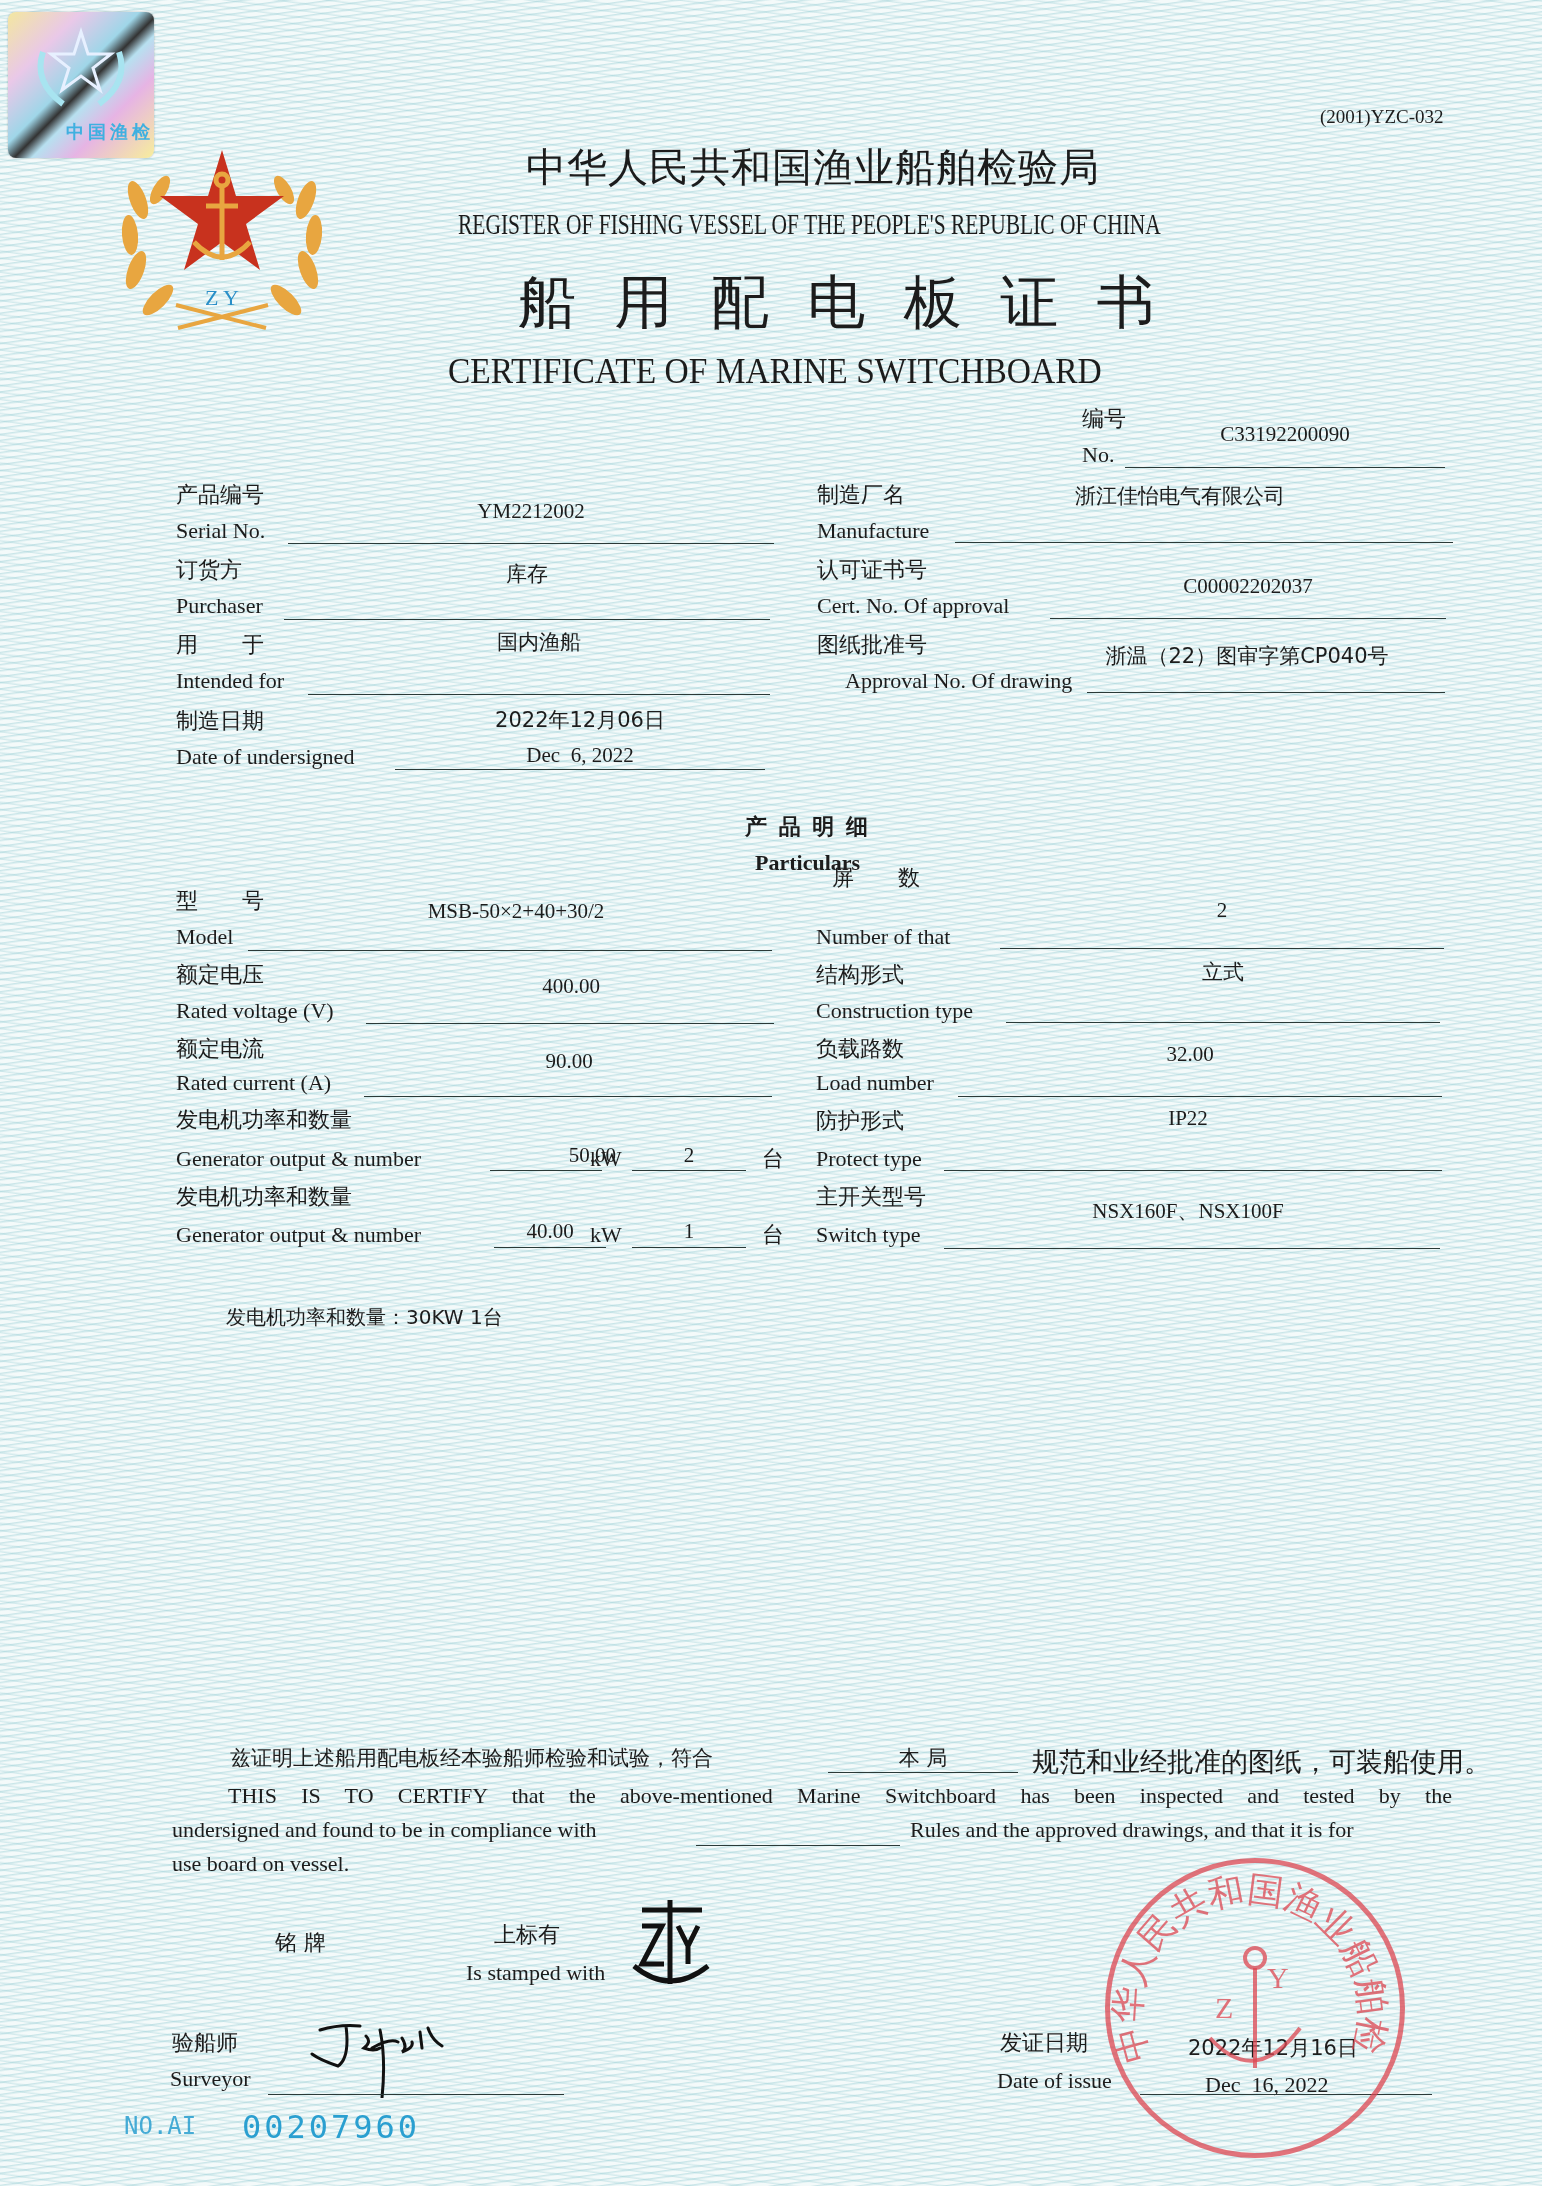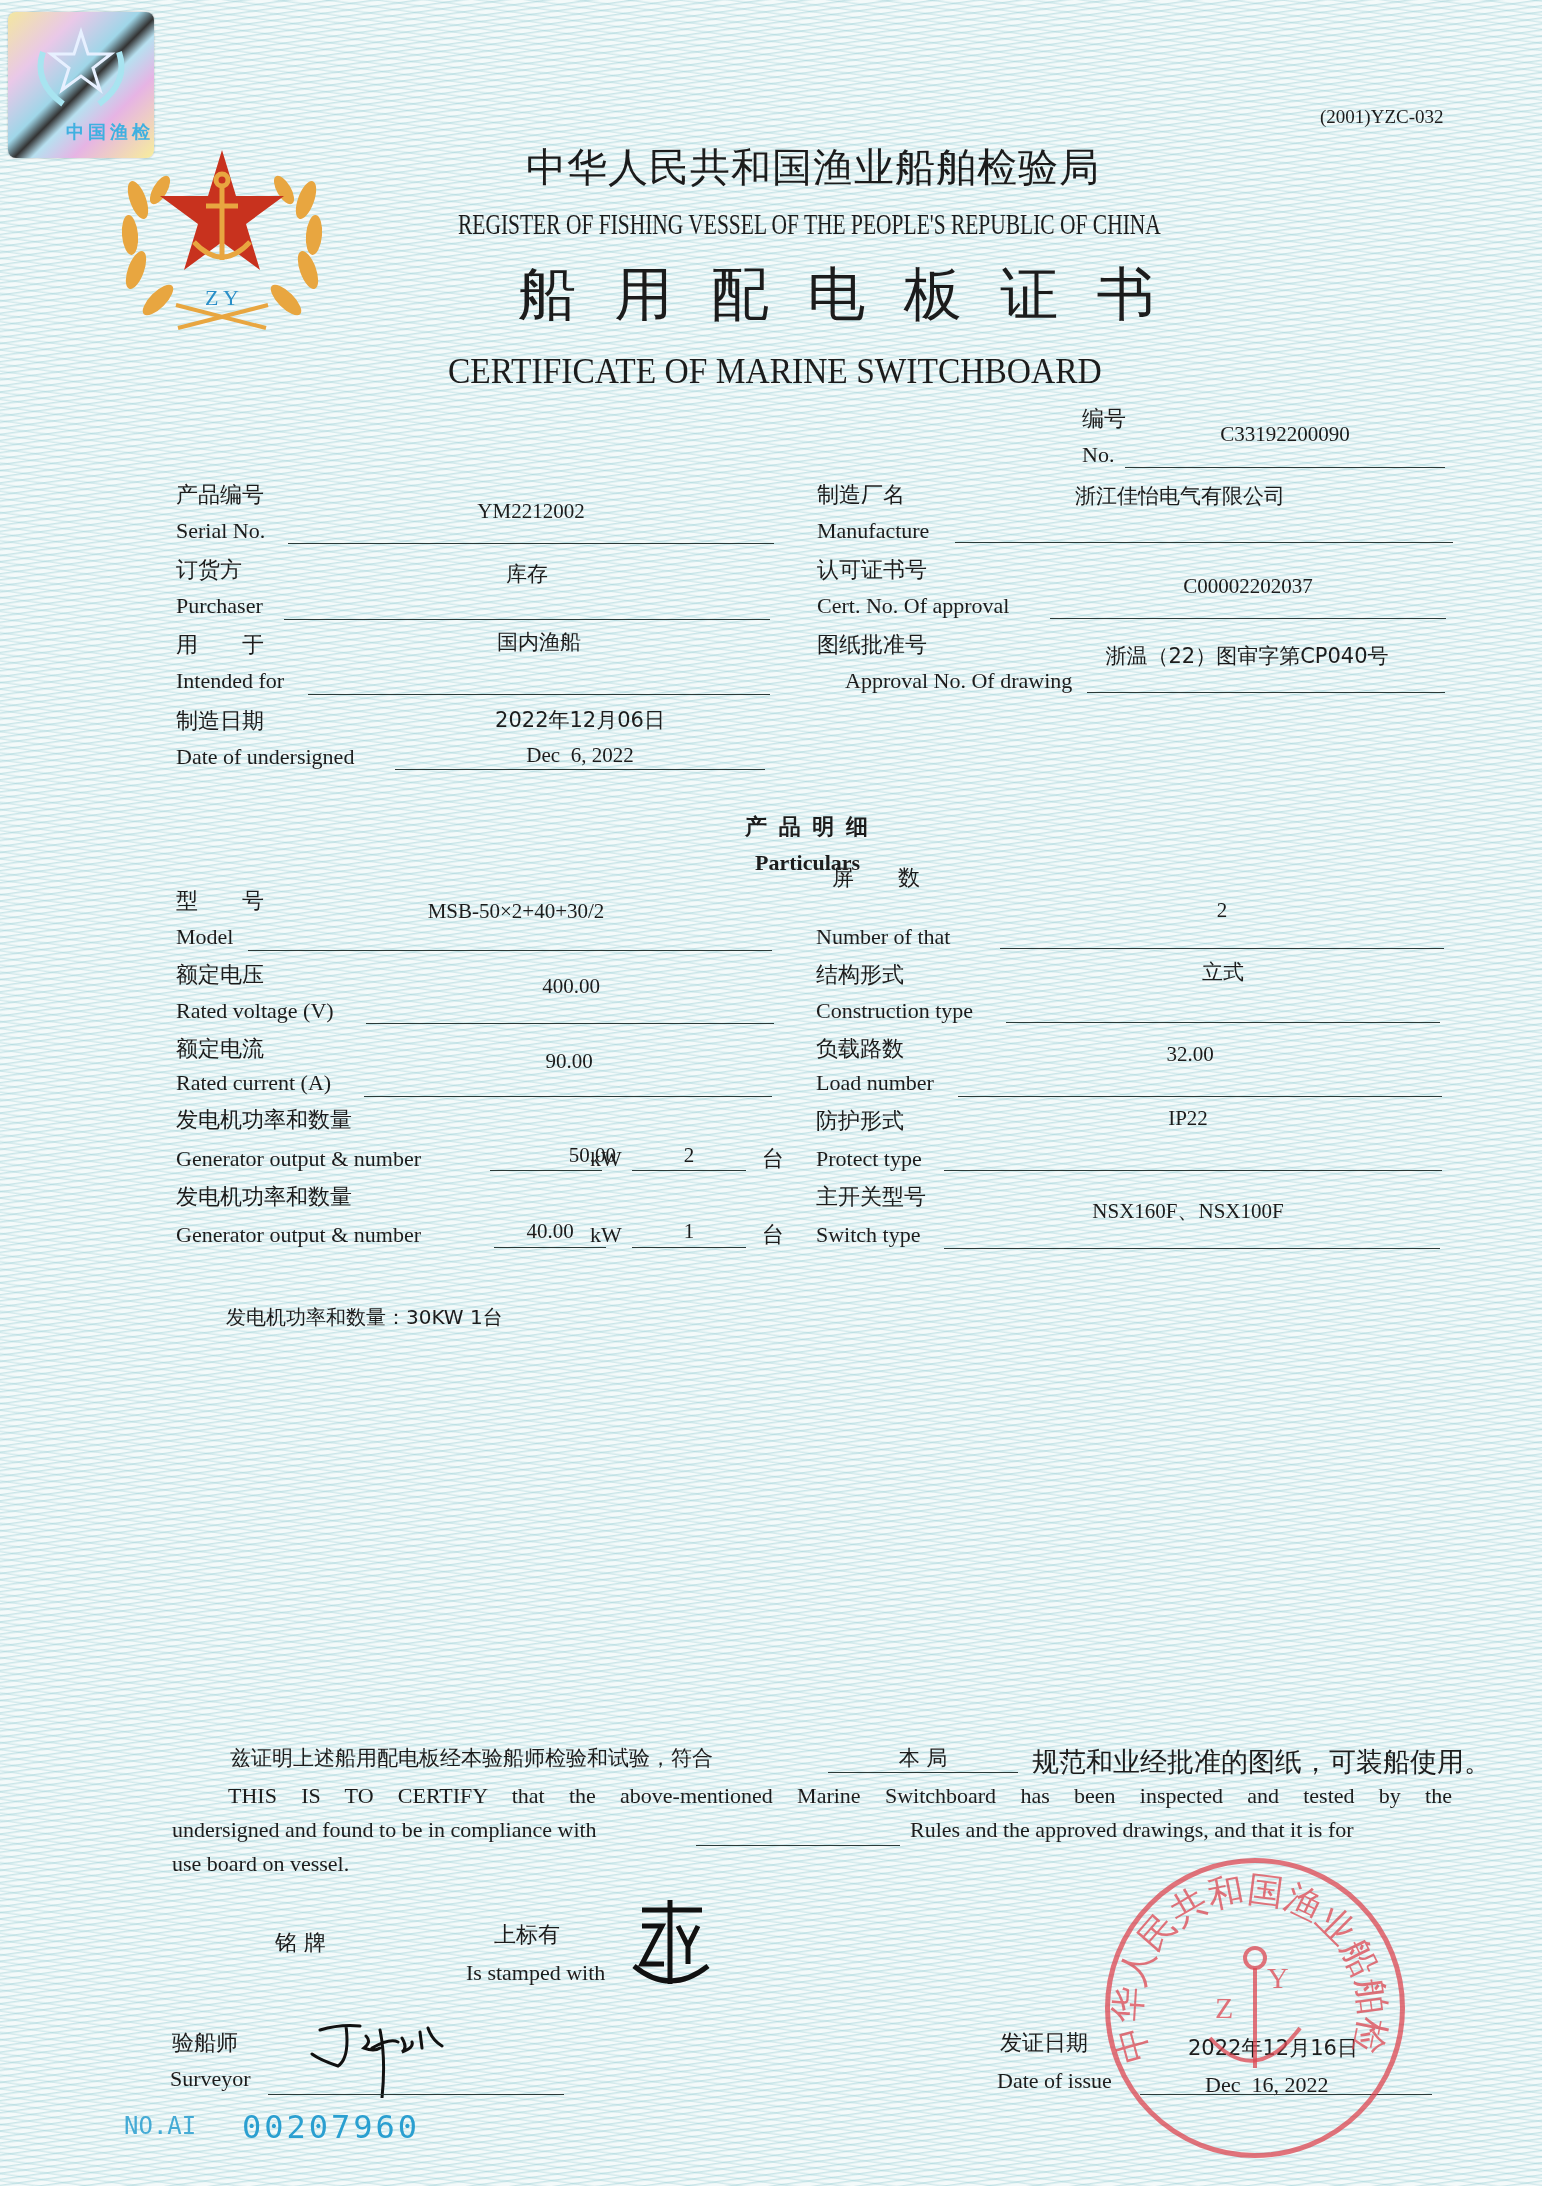--- a/index.html
+++ b/index.html
@@ -64,21 +64,21 @@
     <line x1="114" y1="36" x2="114" y2="110"></line>
     <line x1="98" y1="56" x2="130" y2="56"></line>
     <path d="M86,92 Q114,122 142,92"></path>
   </g>
   <text x="114" y="155" text-anchor="middle" font-size="22" fill="#2a8fc8" font-family="Liberation Serif, serif">Z Y</text>
 </svg>
 
 <div class="abs" style="left:1320px;top:106px;font-size:19px;">(2001)YZC-032</div>
 <div class="abs cn" style="left:526px;top:140px;font-size:40px;letter-spacing:1px;">中华人民共和国渔业船舶检验局</div>
 <div class="abs" style="left:458px;top:208px;font-size:29px;transform:scaleX(0.74);transform-origin:left top;">REGISTER OF FISHING VESSEL OF THE PEOPLE'S REPUBLIC OF CHINA</div>
-<div class="abs cn" style="left:518px;top:256px;font-size:58px;letter-spacing:10px;">船 用 配 电 板 证 书</div>
+<div class="abs cn" style="left:518px;top:264px;font-size:58px;letter-spacing:10px;">船 用 配 电 板 证 书</div>
 <div class="abs" style="left:448px;top:350px;font-size:36px;transform:scaleX(0.93);transform-origin:left top;">CERTIFICATE OF MARINE SWITCHBOARD</div>
 
 <div class="abs cn lbl" style="left:1082px;top:404px;">编号</div>
 <div class="abs lbl" style="left:1082px;top:442px;">No.</div>
 <div class="val" style="left:1125px;width:320px;top:422px;">C33192200090</div>
 <div class="ul" style="left:1125px;width:320px;top:467px;"></div>
 
 <div class="abs cn lbl" style="left:176px;top:480px;">产品编号</div>
 <div class="abs lbl" style="left:176px;top:518px;">Serial No.</div>
 <div class="val" style="left:288px;width:486px;top:499px;">YM2212002</div>

